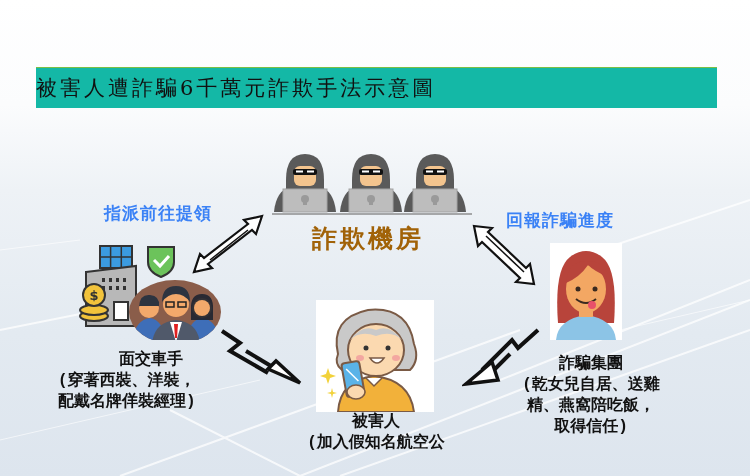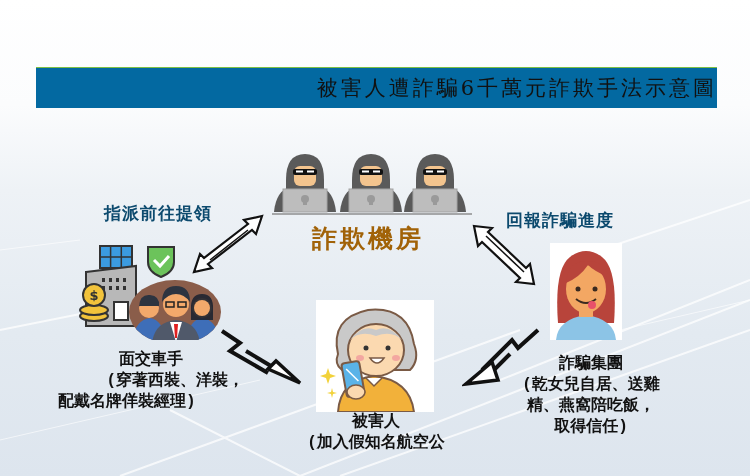--- a/index.html
+++ b/index.html
@@ -4,29 +4,29 @@
 <style>
   html, body { margin: 0; padding: 0; }
   body {
     width: 750px; height: 476px; position: relative; overflow: hidden;
     font-family: "DejaVu Sans", "Liberation Sans", sans-serif;
     background: linear-gradient(180deg, #ffffff 0%, #fbfcfd 22%, #eef2f6 40%, #e3eaf1 70%, #dde5ee 100%);
   }
   .bg-lines { position: absolute; left: 0; top: 0; width: 750px; height: 476px; pointer-events: none; }
   .banner {
     position: absolute; left: 36px; top: 67px; width: 681px; height: 40px;
-    background: #0369a1; border-top: 1px solid #7cbf44;
-    display: flex; align-items: center; justify-content: flex-end;
+    background: #14b8a6; border-top: 1px solid #7cbf44;
+    display: flex; align-items: center; justify-content: flex-start;
   }
   .banner-title {
     font-family: "DejaVu Serif", "Liberation Serif", serif;
     font-size: 21px; color: #111; letter-spacing: 3px;
   }
   .abs { position: absolute; }
-  .red-label { color: #0c4a6e; font-weight: bold; font-size: 17px; letter-spacing: 1px; }
+  .red-label { color: #3b82f6; font-weight: bold; font-size: 17px; letter-spacing: 1px; }
   .node-text { color: #111; font-weight: bold; font-size: 16px; line-height: 21px; text-align: center; font-family: Liberation Mono, monospace; }
   .hub-title { font-size: 25px; font-weight: bold; color: #a16207; letter-spacing: 3px; }
   .card { background: #ffffff; }
 </style>
 </head>
 <body>
 
 <svg class="bg-lines" viewBox="0 0 750 476">
   <g stroke="#ffffff" stroke-width="2" opacity="0.75" fill="none">
     <line x1="300" y1="476" x2="750" y2="300"></line>
@@ -139,21 +139,21 @@
       <circle cx="98" cy="64" r="13" fill="#f3a96b"></circle>
       <path d="M84 62 Q84 46 98 46 Q112 46 112 62 Q106 54 98 54 Q90 54 84 62 Z" fill="#2d3440"></path>
       <rect x="88" y="62" width="8" height="5" fill="none" stroke="#222" stroke-width="1.5"></rect>
       <rect x="100" y="62" width="8" height="5" fill="none" stroke="#222" stroke-width="1.5"></rect>
     </g>
   </svg>
 </div>
 
 <div class="abs node-text" style="left:58px; top:350px; width:186px;">
   <div>面交車手</div>
-  <div style="text-align:right;">(穿著西裝、洋裝，</div>
+  <div style="text-align:left;">(穿著西裝、洋裝，</div>
   <div style="text-align:left;">配戴名牌佯裝經理)</div>
 </div>
 
 <svg class="abs" style="left:218px; top:327px;" width="86" height="62" viewBox="0 0 86 62">
   <path d="M4 4 L22 16 L12 24 L50 46" fill="none" stroke="#111" stroke-width="4" stroke-linejoin="miter"></path>
   <path d="M28 24 L58 42" fill="none" stroke="#111" stroke-width="4"></path>
   <path d="M50 42 L82 56 L58 34 Z" fill="#fff" stroke="#111" stroke-width="3.5" stroke-linejoin="miter" transform="translate(0,0)"></path>
 </svg>
 
 <div class="abs card" style="left:316px; top:300px; width:118px; height:112px;">

